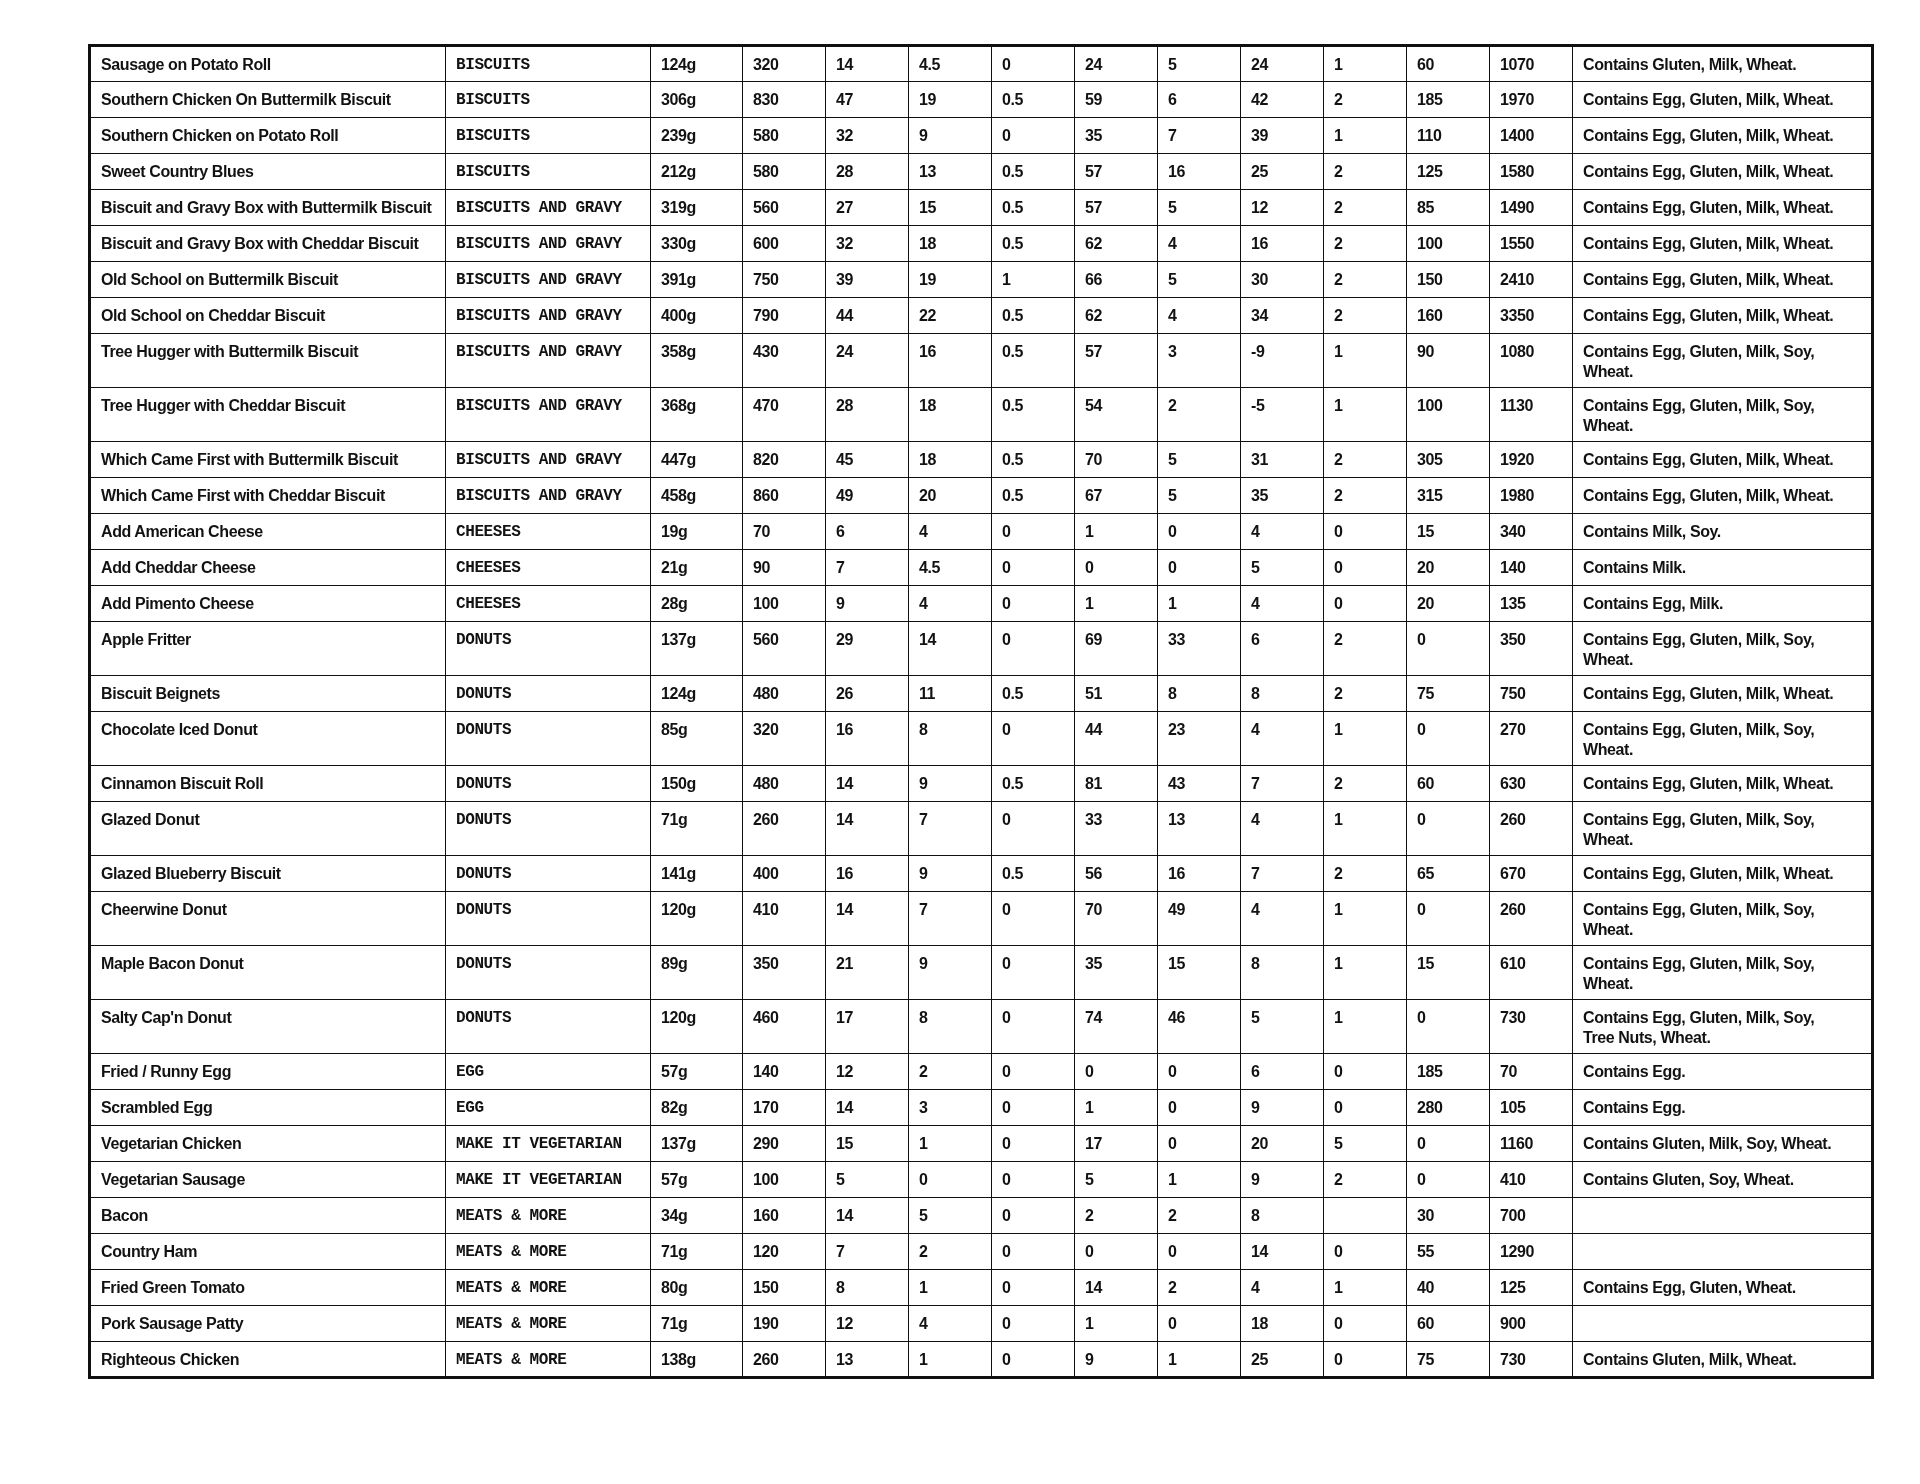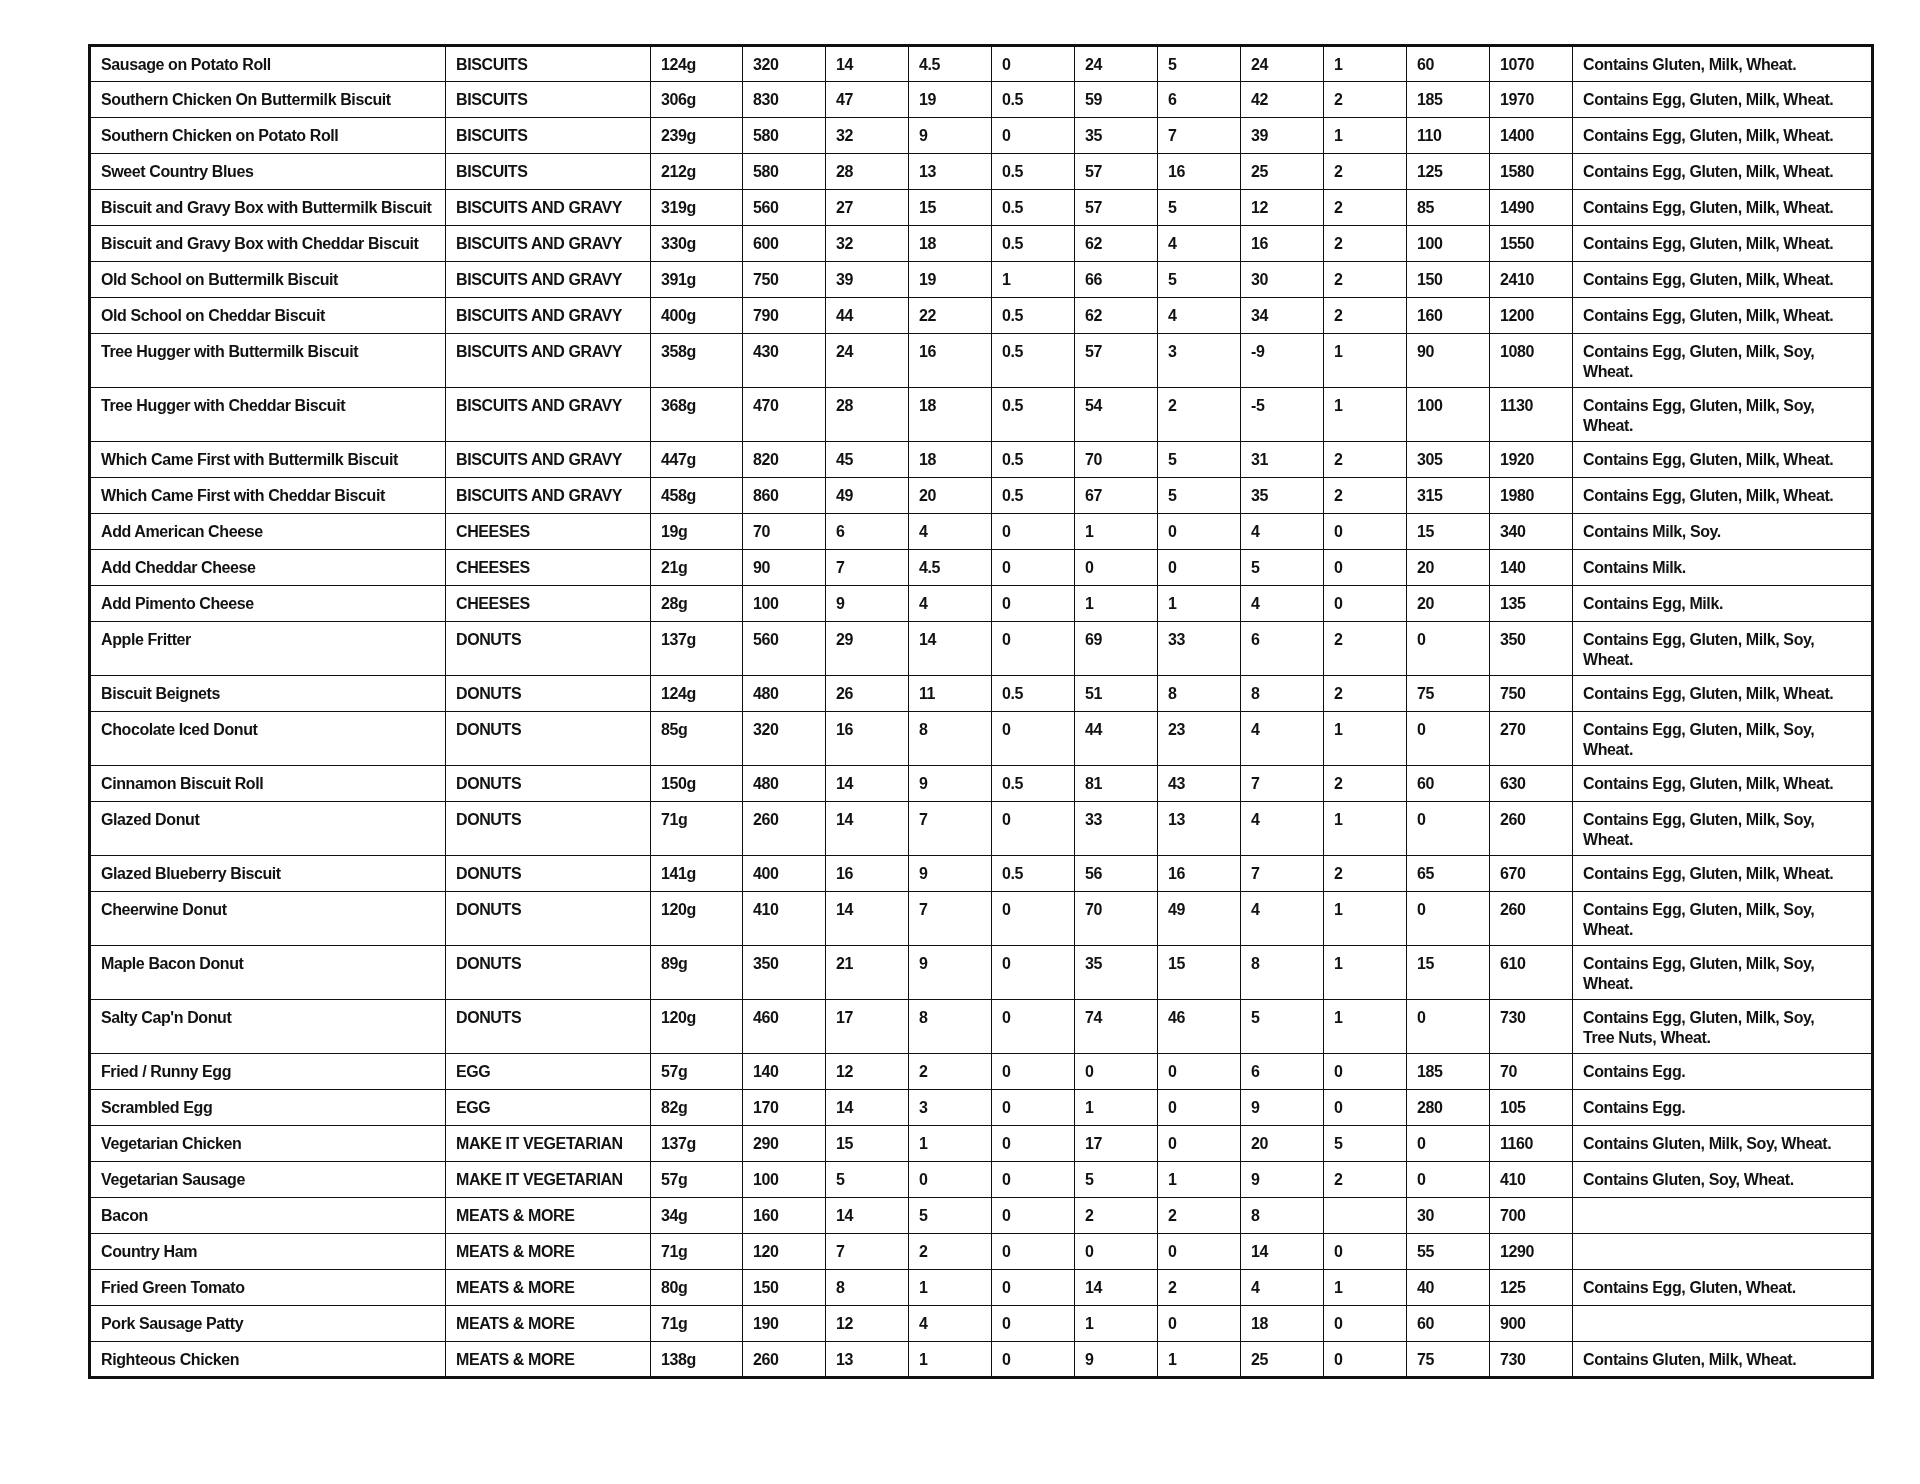--- a/index.html
+++ b/index.html
@@ -34,20 +34,21 @@
     letter-spacing: -0.4px;
     padding: 8px 6px 5px 10px;
     vertical-align: top;
     white-space: pre-line;
     height: 36px;
     box-sizing: border-box;
     overflow: hidden;
   }
   table.nutrition td.category-cell {
     text-transform: none;
+    font-family: Liberation Mono, monospace;
   }
 </style>
 </head>
 <body>
 
 <div class="table-wrap">
   <table class="nutrition">
     <colgroup>
       <col style="width:356px">
       <col style="width:205px">
@@ -183,21 +184,21 @@
           <td>400g</td>
           <td>790</td>
           <td>44</td>
           <td>22</td>
           <td>0.5</td>
           <td>62</td>
           <td>4</td>
           <td>34</td>
           <td>2</td>
           <td>160</td>
-          <td>1200</td>
+          <td>3350</td>
           <td>Contains Egg, Gluten, Milk, Wheat.</td>
         </tr>
         <tr>
           <td>Tree Hugger with Buttermilk Biscuit</td>
           <td class="category-cell">BISCUITS AND GRAVY</td>
           <td>358g</td>
           <td>430</td>
           <td>24</td>
           <td>16</td>
           <td>0.5</td>

